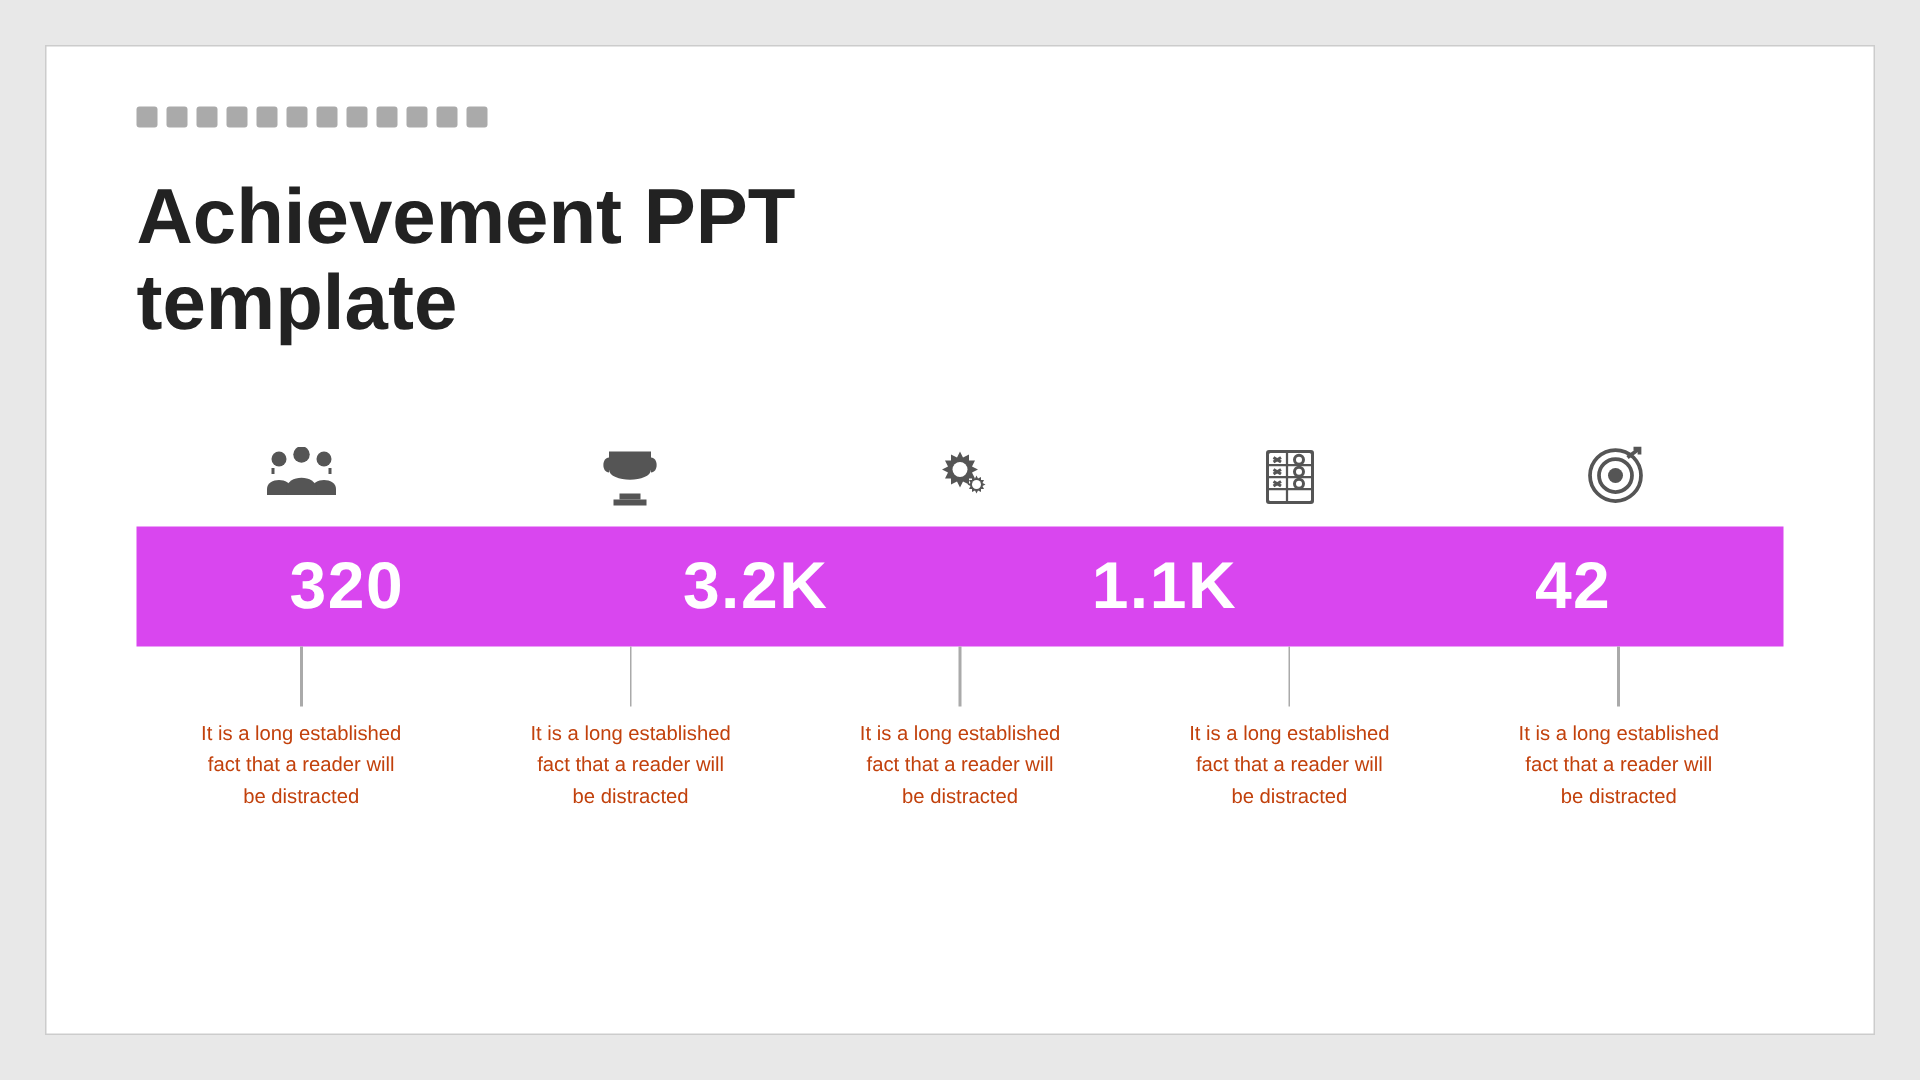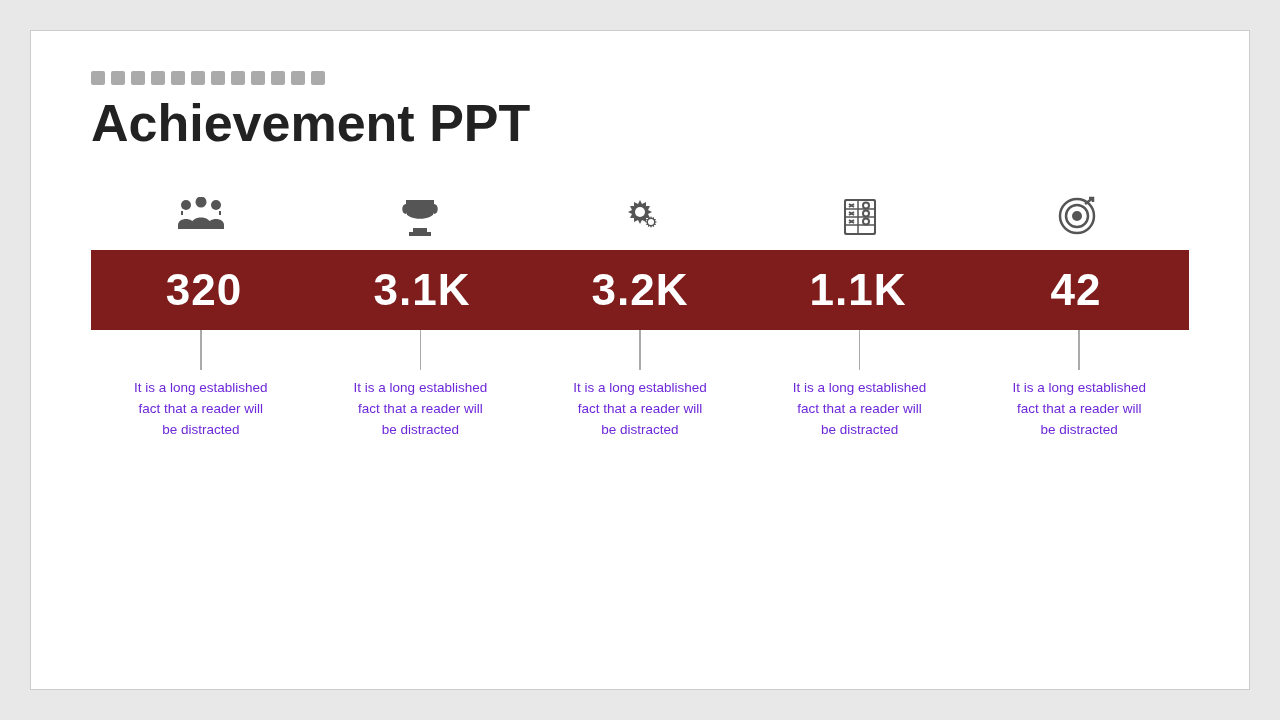--- a/index.html
+++ b/index.html
@@ -16,20 +16,21 @@
 
     .slide {
       width: 1220px;
       height: 660px;
       background: #ffffff;
       border: 1.5px solid #cccccc;
       padding: 40px 60px;
       display: flex;
       flex-direction: column;
       position: relative;
+      gap: 22px;
     }
 
     .decorative-dots {
       display: flex;
       gap: 6px;
       margin-bottom: 10px;
     }
 
     .dot {
       width: 14px;
@@ -68,21 +69,21 @@
     .icon-container {
       height: 50px;
       display: flex;
       align-items: center;
       justify-content: center;
       margin-bottom: 8px;
     }
 
     .numbers-bar {
       width: 100%;
-      background: #7f1d1d;
+      background: #d946ef;
       display: flex;
       align-items: center;
       padding: 4px;
       height: 80px;
     }
 
     .number-item {
       flex: 1;
       display: flex;
       align-items: center;
@@ -114,21 +115,21 @@
 
     .connector-line {
       width: 1.5px;
       height: 40px;
       background: #aaaaaa;
       margin-bottom: 8px;
     }
 
     .desc-text {
       font-size: 13.5px;
-      color: #6d28d9;
+      color: #c2410c;
       text-align: center;
       line-height: 1.55;
       max-width: 140px;
     }
   </style>
 </head>
 <body>
 
 <div class="slide">
 
@@ -142,20 +143,21 @@
     <div class="dot"></div>
     <div class="dot"></div>
     <div class="dot"></div>
     <div class="dot"></div>
     <div class="dot"></div>
     <div class="dot"></div>
   </div>
 
   <div class="slide-title">
     <span>Achievement  PPT</span><br>
+    <span>template</span>
   </div>
 
   <div class="metrics-section">
 
     <div class="icons-row">
 
       <div class="metric-col">
         <div class="icon-container">
           <svg width="46" height="40" viewBox="0 0 46 40" fill="#555555">
 
@@ -238,23 +240,20 @@
         </div>
       </div>
 
     </div>
 
     <div class="numbers-bar">
       <div class="number-item">
         <span class="number-value">320</span>
       </div>
       <div class="number-item">
-        <span class="number-value">3.1K</span>
-      </div>
-      <div class="number-item">
         <span class="number-value">3.2K</span>
       </div>
       <div class="number-item">
         <span class="number-value">1.1K</span>
       </div>
       <div class="number-item">
         <span class="number-value">42</span>
       </div>
     </div>
 

